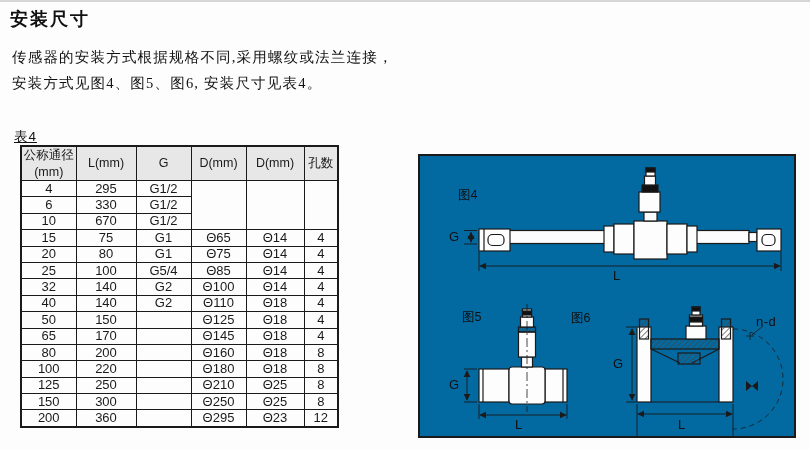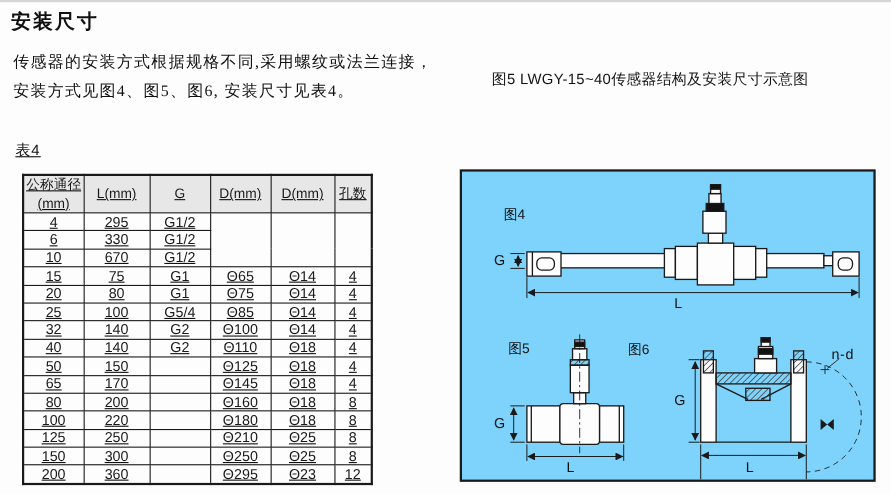--- a/index.html
+++ b/index.html
@@ -3,47 +3,46 @@
 <meta charset="utf-8">
 <style>
   html,body{margin:0;padding:0;background:#ffffff;}
   .page{position:relative;width:810px;height:449px;background:#fdfdfd;overflow:hidden;
         font-family:"Liberation Sans","DejaVu Sans",sans-serif;color:#111;
         border-top:2px solid #d6d6d6;box-sizing:border-box;}
   .title{position:absolute;left:10px;top:5px;font-size:18px;font-weight:bold;letter-spacing:2px;}
   .intro{position:absolute;left:12px;top:42px;font-size:14.5px;line-height:26px;letter-spacing:1.2px;white-space:nowrap;font-family:Liberation Serif, serif;}
   .captions{position:absolute;left:447px;top:58px;font-size:13.5px;line-height:23px;letter-spacing:0.3px;white-space:nowrap;}
   .table-label{position:absolute;left:14px;top:126px;font-size:13.5px;letter-spacing:1px;text-decoration:underline;}
-  table.dim{position:absolute;left:20px;top:156px;border-collapse:collapse;table-layout:fixed;
-            border:2px solid #1a1a1a;text-decoration:underline;}
+  table.dim{position:absolute;left:20px;top:143px;border-collapse:collapse;table-layout:fixed;
+            border:2px solid #1a1a1a;}
   table.dim th, table.dim td{border:1px solid #1a1a1a;text-align:center;padding:0;
             font-family:"Liberation Sans","DejaVu Sans",sans-serif;color:#1a1a1a;}
   table.dim th{background:#e7e7e7;font-weight:normal;white-space:pre-line;height:33px;
             font-size:12.5px;line-height:1.3;}
   table.dim td{height:15.4px;line-height:14px;font-size:13px;background:#fdfdfd;}
   .panel{position:absolute;left:418px;top:152px;width:378px;height:284px;
-         border:2px solid #1a1a1a;box-sizing:border-box;background:#7dd3fc;}
+         border:2px solid #1a1a1a;box-sizing:border-box;background:#0369a1;}
   .panel svg{position:absolute;left:0;top:0;}
   .dlabel{position:absolute;font-size:13px;color:#111;letter-spacing:0.5px;}
   .figlabel{position:absolute;font-size:12.5px;color:#111;}
 </style>
 </head>
 <body>
 
 <div class="page">
 
   <div class="title">安装尺寸</div>
 
   <div class="intro">
     <div>传感器的安装方式根据规格不同,采用螺纹或法兰连接，</div>
     <div>安装方式见图4、图5、图6, 安装尺寸见表4。</div>
   </div>
 
   <div class="captions">
-    <div>图5 LWGY-15~40传感器结构及安装尺寸示意图</div>
   </div>
 
   <div class="table-label">表4</div>
 
   <table class="dim">
     <colgroup>
       <col style="width:55px">
         <col style="width:60px">
         <col style="width:55px">
       <col style="width:55px">

